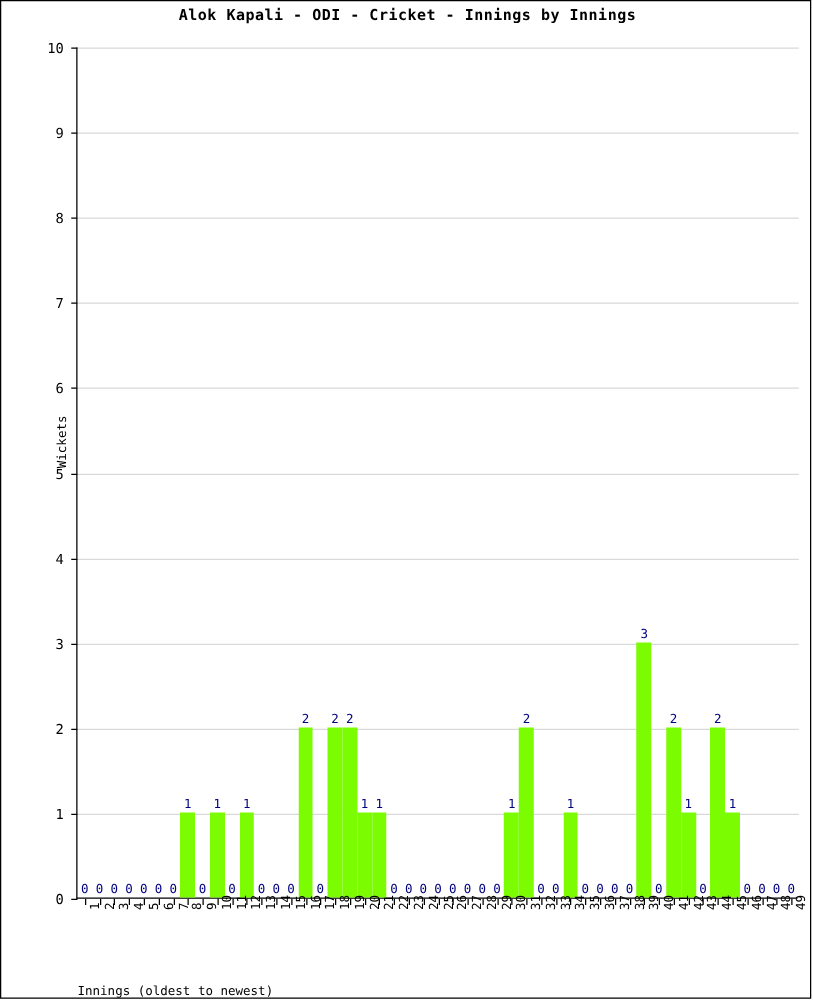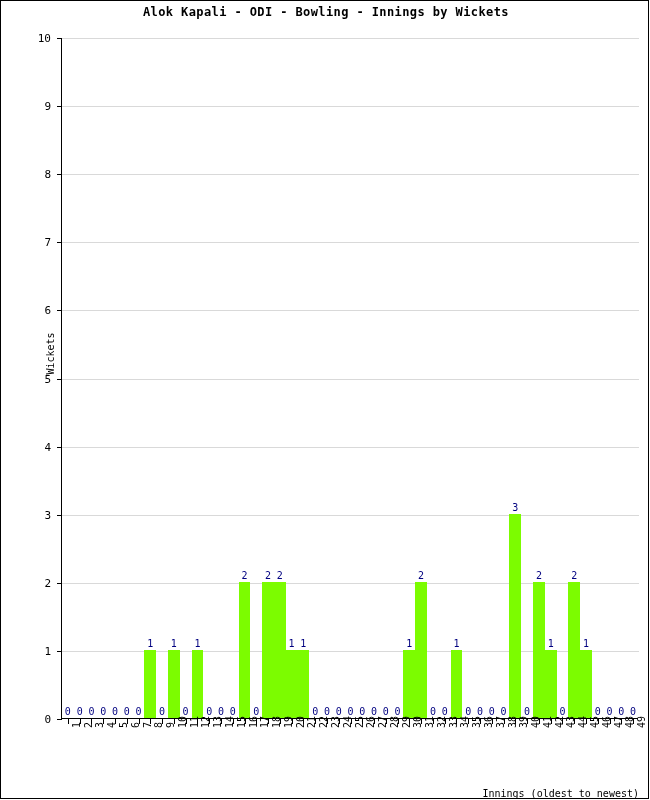--- a/index.html
+++ b/index.html
@@ -139,32 +139,32 @@
     transform: rotate(-90deg);
     transform-origin: left top;
     line-height: 10px;
   }
 
   #x-axis-title {
     position: absolute;
     left: 0;
     top: 750px;
     width: 577px;
-    text-align: right;
+    text-align: left;
     font-size: 10px;
     color: #000000;
     white-space: pre;
   }
 </style>
 </head>
 <body>
 
 <div id="page-frame">
 
-  <div id="chart-title">Alok Kapali - ODI - Bowling - Innings by Wickets</div>
+  <div id="chart-title">Alok Kapali - ODI - Cricket - Innings by Innings</div>
 
   <div id="plot-area">
     <div id="grid-layer">
         <div class="gridline" style="top: 612.9px;"></div>
         <div class="gridline" style="top: 544.8px;"></div>
         <div class="gridline" style="top: 476.7px;"></div>
         <div class="gridline" style="top: 408.6px;"></div>
         <div class="gridline" style="top: 340.5px;"></div>
         <div class="gridline" style="top: 272.4px;"></div>
         <div class="gridline" style="top: 204.3px;"></div>

